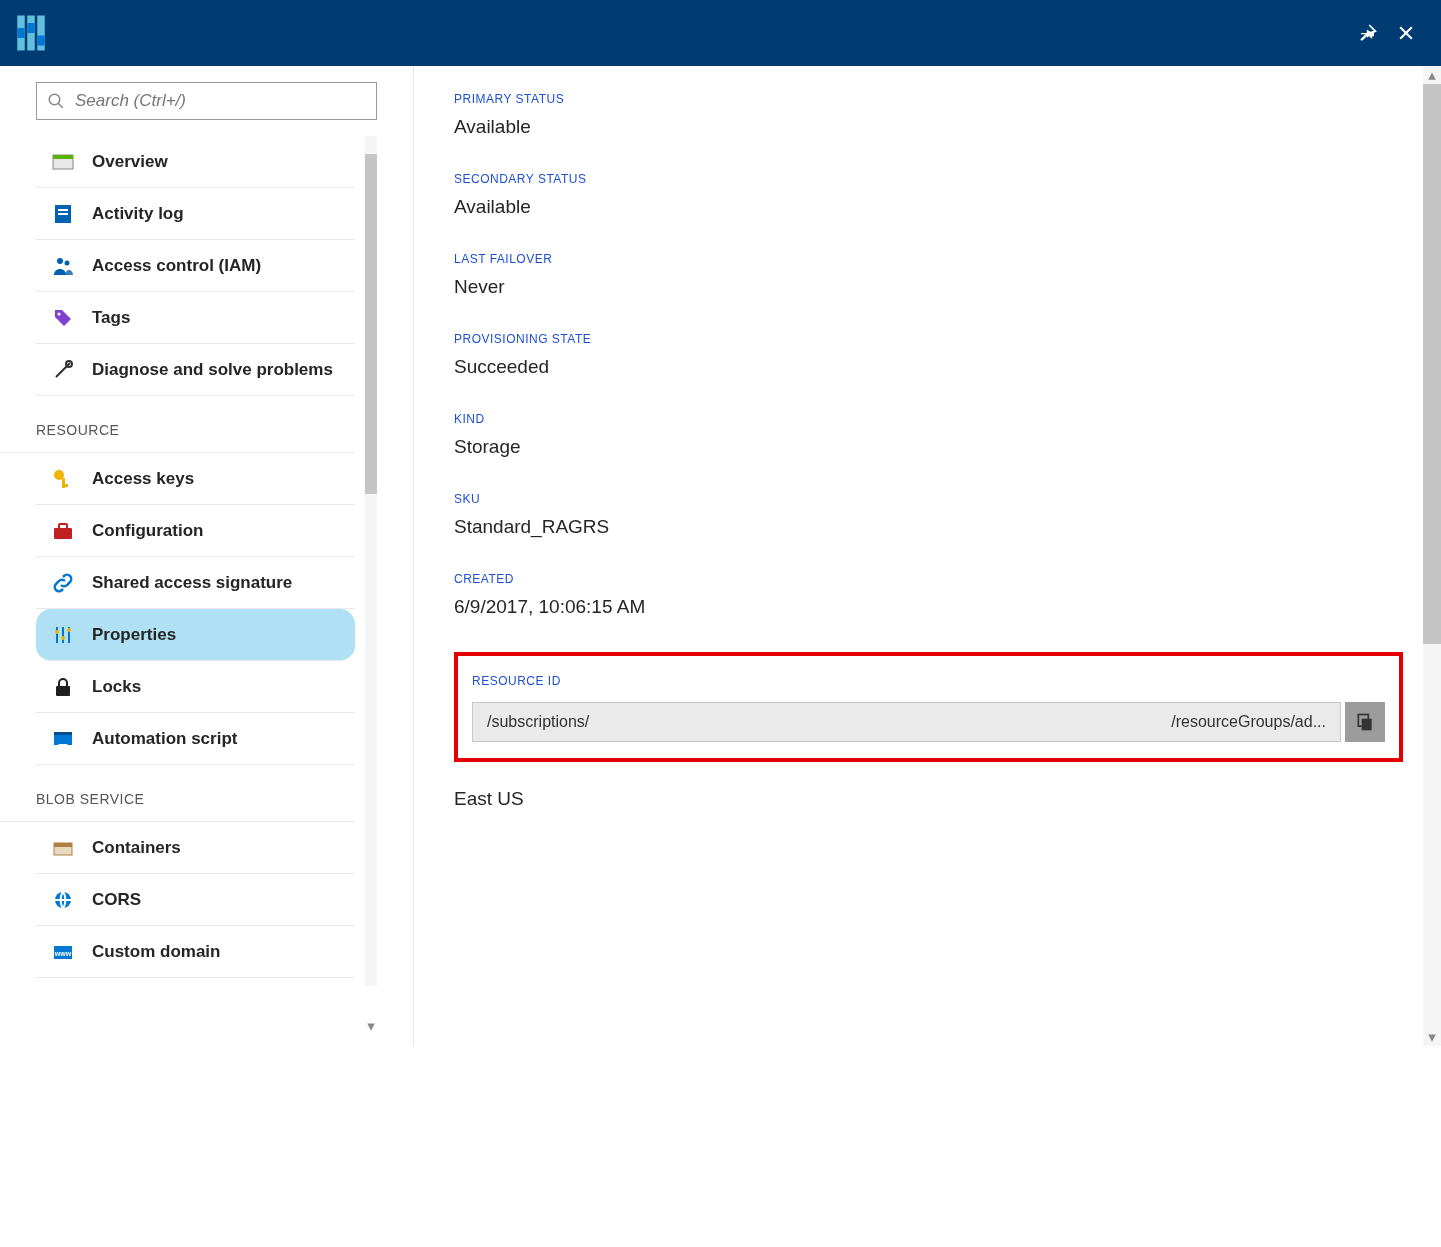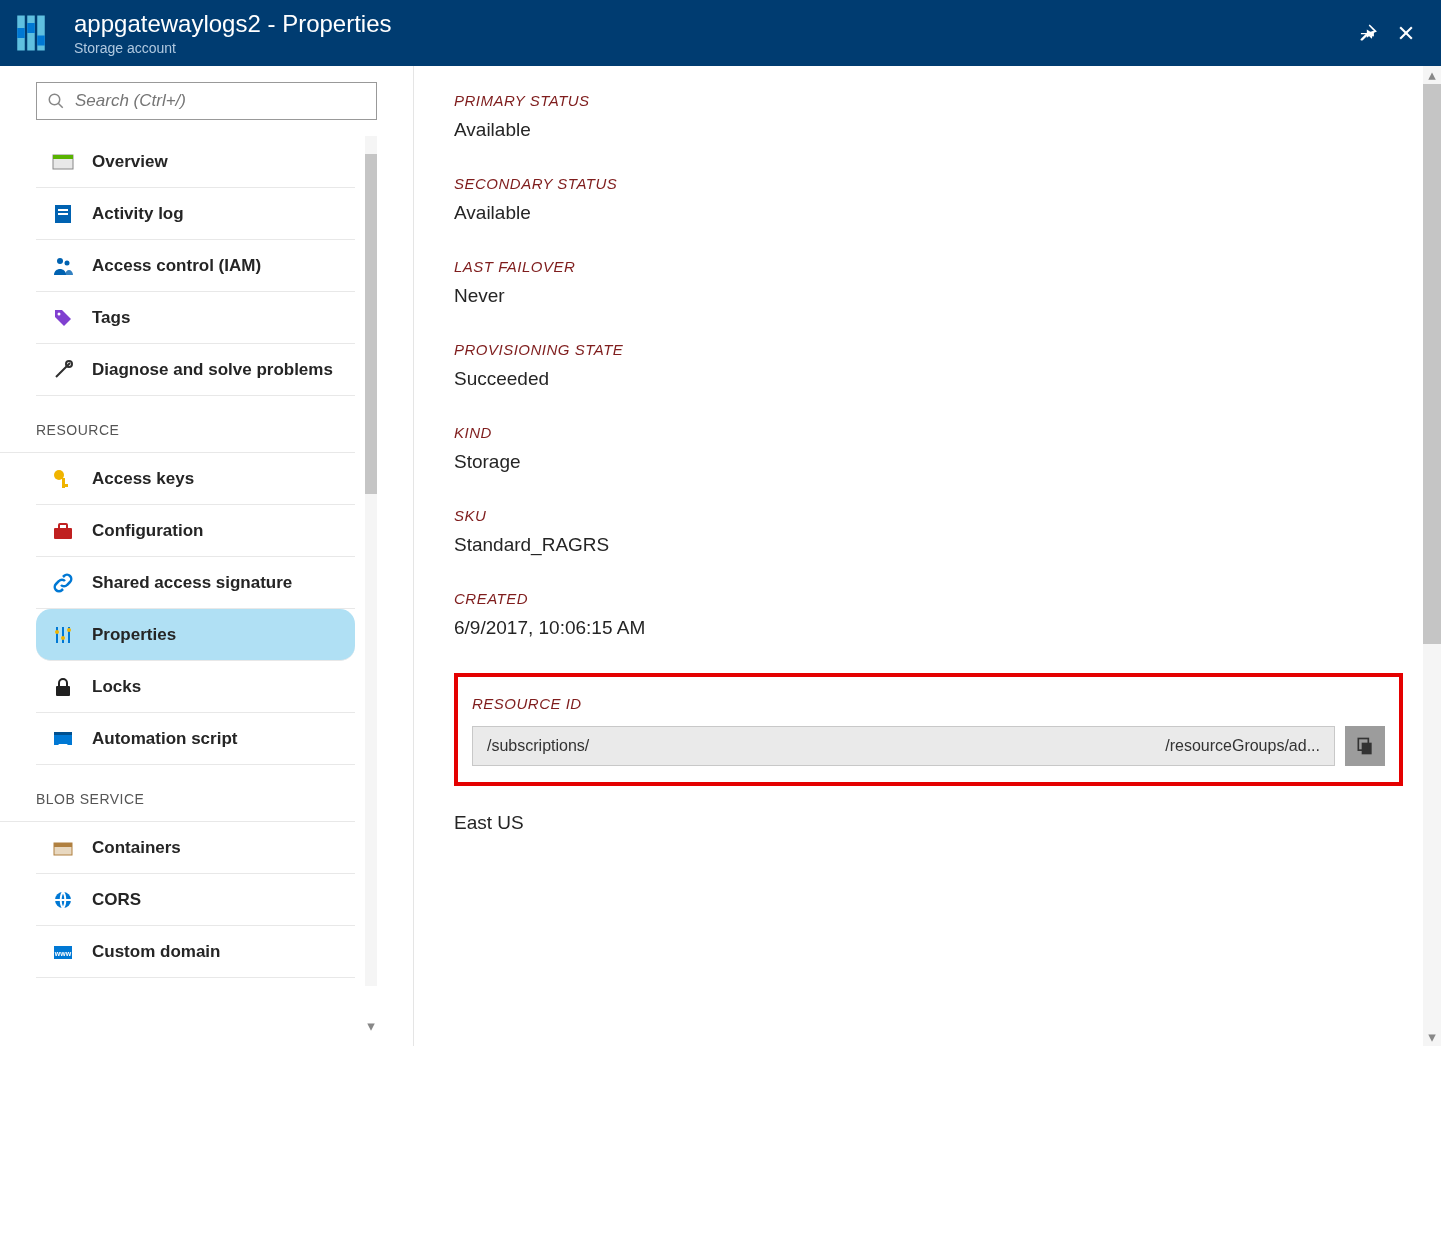--- a/index.html
+++ b/index.html
@@ -113,35 +113,34 @@
   
   .main {
     flex: 1;
     padding: 26px 38px 20px 40px;
     position: relative;
     height: 980px;
     overflow: hidden;
   }
   .field { margin-bottom: 34px; }
   .field-label {
-    font-size: 15px; letter-spacing: 0.5px;
-    color: #7f1d1d;
+    font-size: 12px; letter-spacing: 0.5px;
+    color: #1d4ed8;
     margin-bottom: 10px;
-    font-style: italic;
   }
   .field-value {
     font-size: 19px;
     color: #252525;
   }
   .resource-highlight {
     border: 4px solid #e40000;
     padding: 10px 14px 16px 14px;
     margin-bottom: 26px;
   }
-  .resource-row { display: flex; align-items: center; gap: 10px; }
+  .resource-row { display: flex; align-items: center; gap: 4px; }
   .resource-input {
     flex: 1;
     height: 40px;
     background: #eaeaea;
     border: 1px solid #c8c8c8;
     padding: 0 14px;
     display: flex; align-items: center;
     justify-content: space-between;
     font-size: 16px; color: #333;
     overflow: hidden; white-space: nowrap;
@@ -178,24 +177,20 @@
 <div class="blade-header">
   <div class="header-icon">
     <svg viewBox="0 0 32 32" width="40" height="40">
       <rect x="1" y="2" width="6" height="28" fill="#5fc0e0"></rect>
       <rect x="9" y="2" width="6" height="28" fill="#5fc0e0"></rect>
       <rect x="17" y="2" width="6" height="28" fill="#5fc0e0"></rect>
       <rect x="1" y="12" width="6" height="8" fill="#0078d4"></rect>
       <rect x="9" y="8" width="6" height="8" fill="#0078d4"></rect>
       <rect x="17" y="18" width="6" height="8" fill="#0078d4"></rect>
     </svg>
-  </div>
-  <div>
-    <div class="header-title">appgatewaylogs2 - Properties</div>
-    <div class="header-subtitle">Storage account</div>
   </div>
   <div class="header-spacer"></div>
   <div class="header-action">
     <svg viewBox="0 0 24 24" fill="currentColor">
         <path d="M14 4l6 6-4 2-1 5-3-3-5 5-1-1 5-5-3-3 5-1 2-4-1-1z" transform="rotate(45 12 12)"></path>
         <path d="M16 2l6 6-2 2-1-1-3 5-4-4-6 6-1-1 6-6-4-4 5-3-1-1 2-2z" fill="none"></path>
         <path d="M13 3l8 8-3 1-2 5-4-4-6 6-1-1 6-6-4-4 5-2 1-3z" fill="none"></path>
         <path d="M4 20l6-6M14 3l7 7-3.5 1.5L16 17l-4-4-7 7" stroke="currentColor" stroke-width="2" fill="none" stroke-linecap="round"></path>
       </svg>
   </div>

